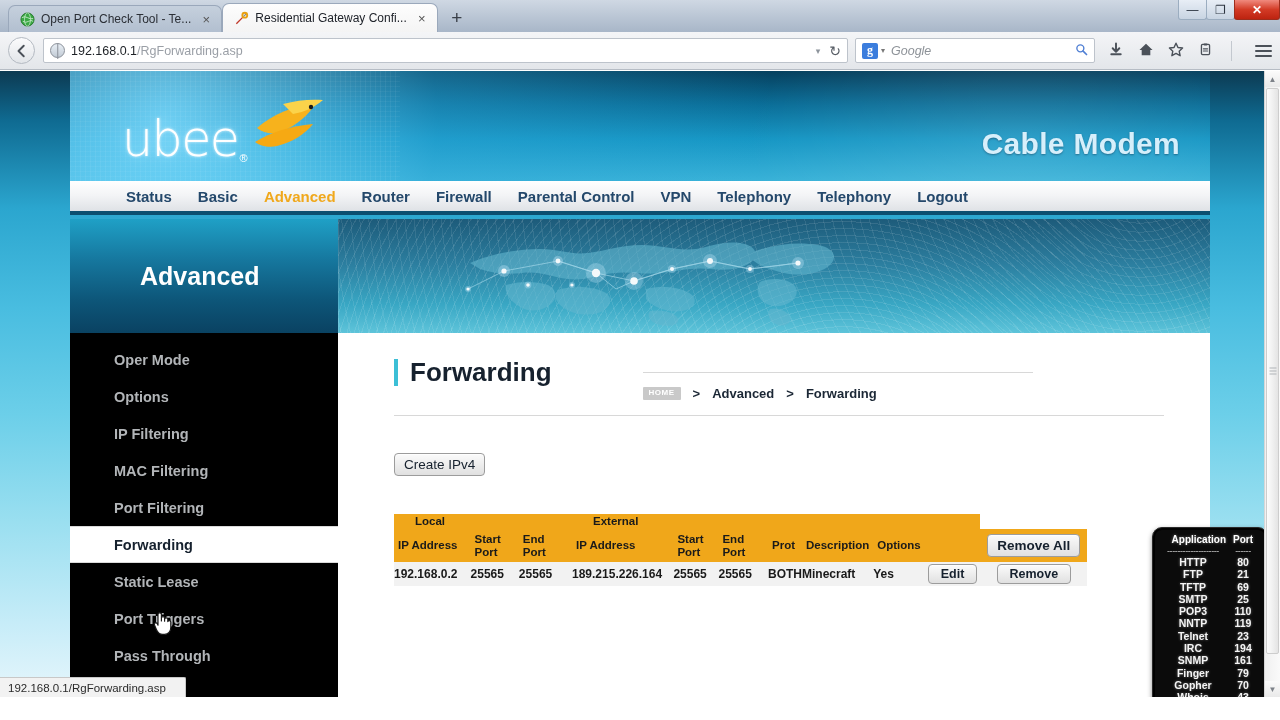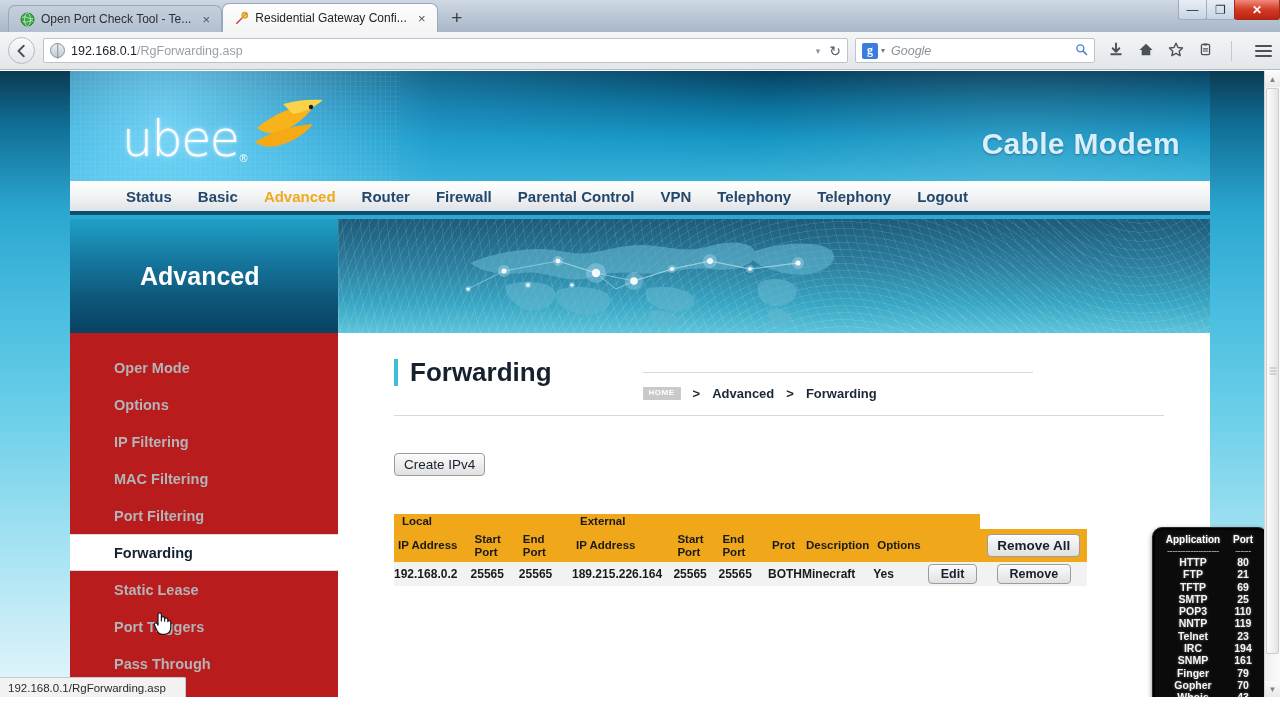--- a/index.html
+++ b/index.html
@@ -254,22 +254,22 @@
   .worldmap { position: absolute; left: 340px; top: 8px; opacity: .95; }
 
   .body-wrap {
     position: absolute; left: 0; top: 262px; width: 1140px; height: 364px;
     background: #fff;
     display: flex;
   }
 
   .sidebar {
     width: 268px; flex: 0 0 268px;
-    background: #b91c1c;
-    padding-top: 16px;
+    background: #000000;
+    padding-top: 8px;
   }
   .side-item {
     height: 37px; display: flex; align-items: center;
     padding-left: 44px;
     font-size: 14.5px; color: #b2b5b8; font-weight: bold;
   }
   .side-item.current {
     background: #fff; color: #16212e;
     box-shadow: inset 0 1px 0 #dadada, inset 0 -1px 0 #dadada;
   }
@@ -309,21 +309,21 @@
     padding: 3px 10px;
     display: inline-block;
     box-shadow: inset 0 1px 0 rgba(255,255,255,.8);
   }
   .create-btn { margin-top: 37px; padding: 3px 9px; font-size: 13.5px; }
 
   .table-wrap { margin-top: 38px; }
   table.fwd { border-collapse: collapse; font-size: 12px; color: #1a1a1a; }
   table.fwd td, table.fwd th { padding: 0; }
   .hg { background: #f0a71a; color: #1a1a1a; font-weight: bold; }
-  .hg.group { height: 15px; padding: 1px 4px 0 8px; font-size: 11.5px; text-align: left; vertical-align: top; }
+  .hg.group { height: 15px; padding: 1px 4px 0 21px; font-size: 11.5px; text-align: left; vertical-align: top; }
   .hg.col {
     height: 33px; padding: 2px 4px; font-size: 11.5px; text-align: left;
     vertical-align: middle; line-height: 1.12;
   }
   .hg.blank { background: #f0a71a; }
   .cellrow td {
     background: #f2f2f2; height: 24px; padding: 2px 4px;
     font-size: 12px; font-weight: bold; color: #1a1a1a;
     vertical-align: middle; white-space: nowrap;
   }
@@ -341,21 +341,21 @@
     padding: 6px 7px 0 7px;
     z-index: 20;
     font-family: "Liberation Sans", sans-serif;
   }
   .portbox table { width: 100%; border-collapse: collapse; }
   .portbox th {
     color: #fff; font-size: 10px; font-weight: bold;
     padding-bottom: 1px;
     text-shadow: 0 0 3px rgba(255,255,255,.45);
   }
-  .portbox th.app { text-align: center; }
+  .portbox th.app { text-align: right; }
   .portbox th.prt { text-align: center; width: 34px; }
   .portbox .dashrow td { padding: 0 0 3px 0; }
   .dashes {
     color: #cfcfcf; font-size: 9px; letter-spacing: -.4px;
     display: block; text-align: center; overflow: hidden; height: 7px;
   }
   .portbox td.app {
     color: #f4f4f4; font-size: 10.5px; font-weight: bold;
     text-align: center; line-height: 12.3px;
     text-shadow: 0 0 3px rgba(255,255,255,.4);

